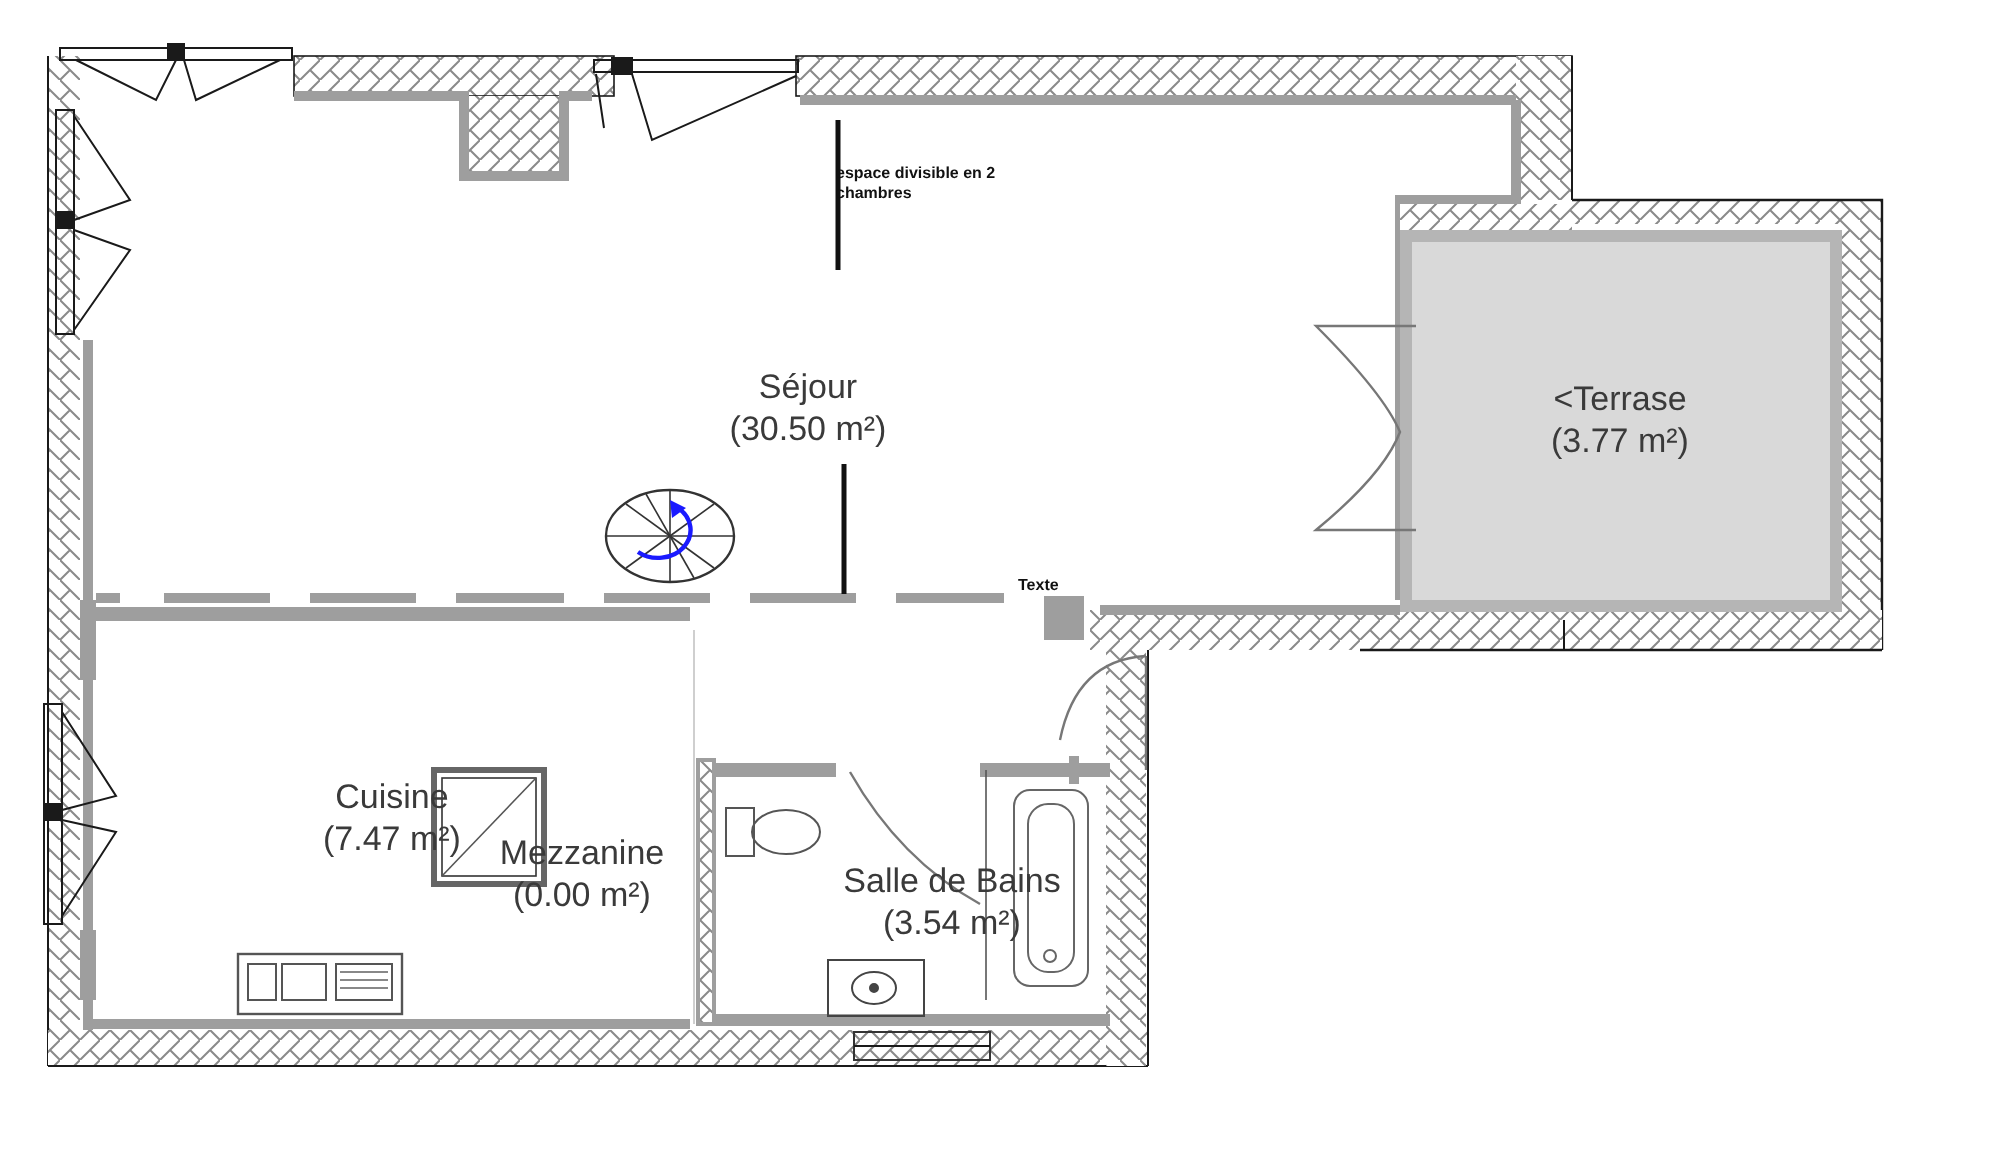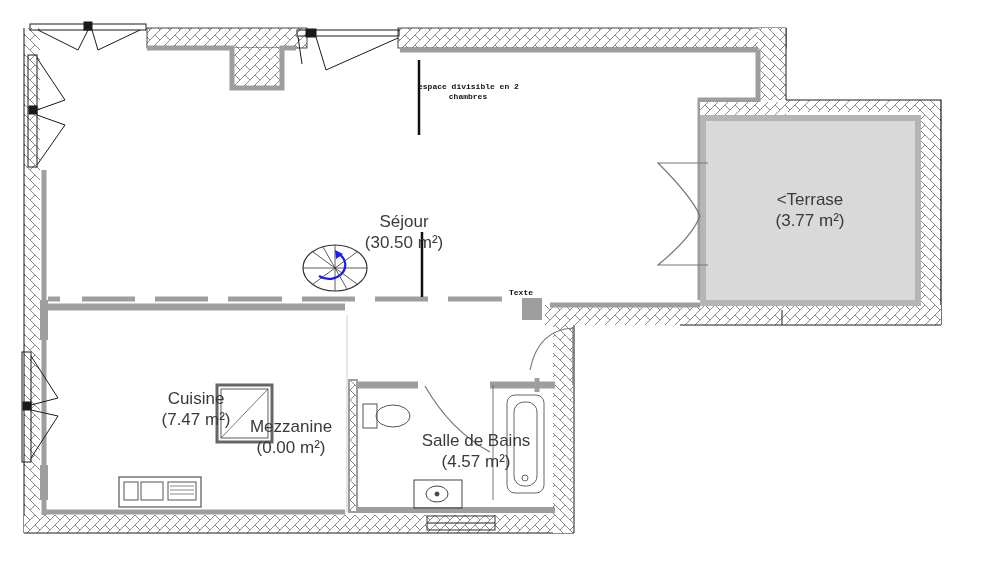--- a/index.html
+++ b/index.html
@@ -1,19 +1,19 @@
 <!DOCTYPE html>
 <html><head>
   <meta charset="utf-8">
   <style>
     html, body { margin: 0; padding: 0; background: #ffffff; }
     body { width: 1000px; height: 587px; overflow: hidden; position: relative; font-family: "Liberation Sans", sans-serif; }
     #plan { position: absolute; left: 0; top: 0; width: 1000px; height: 587px; }
     .lbl { position: absolute; color: #3a3a3a; font-size: 17px; text-align: center; line-height: 21px; white-space: nowrap; font-family: "Liberation Sans", sans-serif; }
-    .small { position: absolute; color: #111; font-size: 8px; font-weight: bold; text-align: center; line-height: 10px; white-space: nowrap; font-family: Liberation Mono, monospace; }
+    .small { position: absolute; color: #111; font-size: 8px; font-weight: bold; line-height: 10px; white-space: nowrap; font-family: Liberation Sans, sans-serif; }
     .room-label { transform: translateX(-50%); }
   </style>
 </head>
 <body>
 
 <svg id="plan" viewBox="0 0 1000 587" xmlns="http://www.w3.org/2000/svg">
   <defs>
     <pattern id="hatch" patternUnits="userSpaceOnUse" width="10" height="10">
       <rect width="10" height="10" fill="#ffffff"></rect>
       <path d="M0,10 L5,5 L10,10 M5,5 L10,0" stroke="#8a8a8a" stroke-width="1" fill="none"></path>
@@ -171,21 +171,21 @@
     <rect x="514" y="402" width="23" height="84" rx="10"></rect>
     <circle cx="525" cy="478" r="3"></circle>
   </g>
   <g stroke="#444" fill="none" stroke-width="1">
     <rect x="414" y="480" width="48" height="28"></rect>
     <ellipse cx="437" cy="494" rx="11" ry="8"></ellipse>
     <circle cx="437" cy="494" r="2" fill="#444"></circle>
   </g>
 </svg>
 
-<div class="lbl room-label" style="left:404px; top:211px;">
+<div class="lbl room-label" style="left:404px; top:183px;">
   <div>Séjour</div>
   <div>(30.50 m²)</div>
 </div>
 
 <div class="lbl room-label" style="left:810px; top:189px;">
   <div>&lt;Terrase</div>
   <div>(3.77 m²)</div>
 </div>
 
 <div class="lbl room-label" style="left:196px; top:388px;">
@@ -193,21 +193,21 @@
   <div>(7.47 m²)</div>
 </div>
 
 <div class="lbl room-label" style="left:291px; top:384px;margin-top:32px;">
   <div>Mezzanine</div>
   <div>(0.00 m²)</div>
 </div>
 
 <div class="lbl room-label" style="left:476px; top:430px;">
   <div>Salle de Bains</div>
-  <div>(4.57 m²)</div>
+  <div>(3.54 m²)</div>
 </div>
 
 <div class="small" style="left:418px; top:82px; width:100px;">
   <div>espace divisible en 2</div>
   <div>chambres</div>
 </div>
 
 <div class="small" style="left:489px; top:288px;margin-left:20px;">Texte</div>
 
 </body></html>

